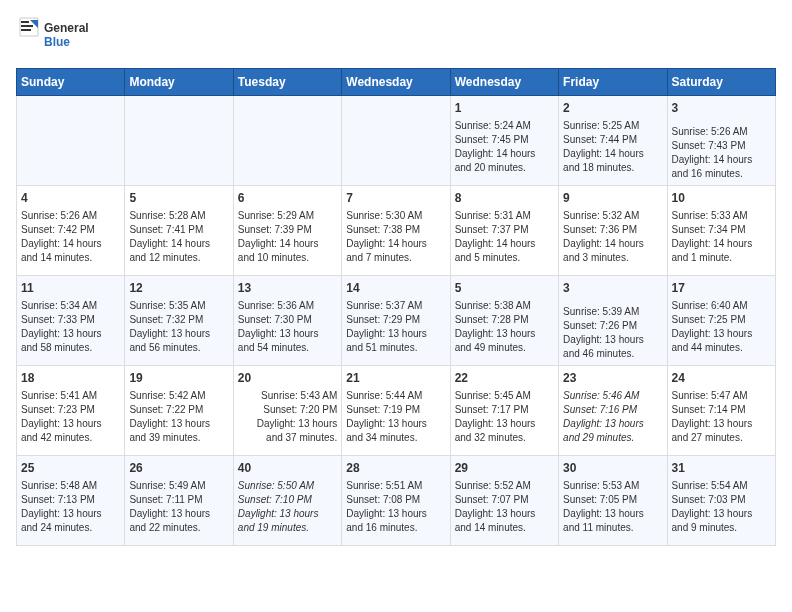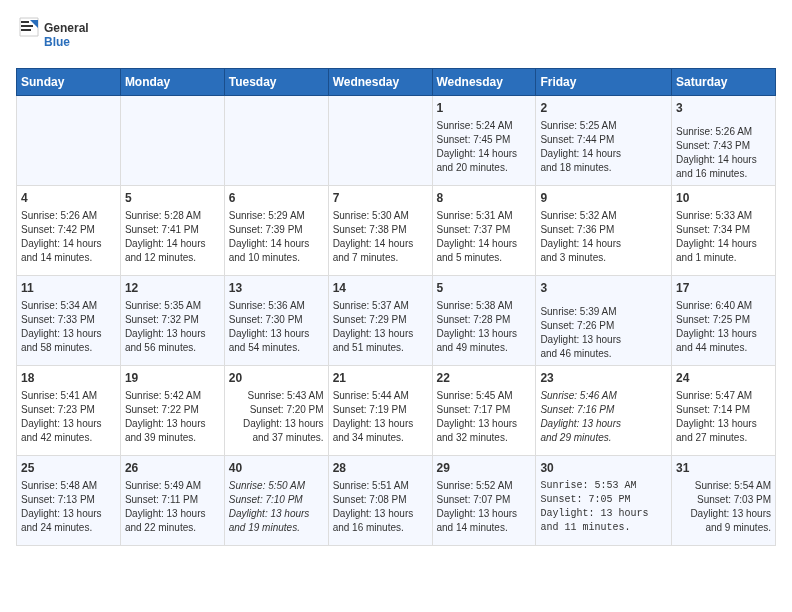--- a/index.html
+++ b/index.html
@@ -324,27 +324,27 @@
         </td>
         <td>
           <span class="day-number">29</span>
           <div class="cell-content" style="white-space: pre-line;">Sunrise: 5:52 AM
 Sunset: 7:07 PM
 Daylight: 13 hours
 and 14 minutes.</div>
         </td>
         <td>
           <span class="day-number">30</span>
-          <div class="cell-content" style="white-space: pre-line; font-family: Liberation Mono, monospace;">Sunrise: 5:53 AM
+          <div class="cell-content" style="white-space: pre-line;">Sunrise: 5:53 AM
 Sunset: 7:05 PM
 Daylight: 13 hours
 and 11 minutes.</div>
         </td>
         <td>
           <span class="day-number">31</span>
-          <div class="cell-content" style="white-space: pre-line; text-align: right;">Sunrise: 5:54 AM
+          <div class="cell-content" style="white-space: pre-line;">Sunrise: 5:54 AM
 Sunset: 7:03 PM
 Daylight: 13 hours
 and 9 minutes.</div>
         </td>
       </tr>
     </tbody>
 </table>
 
 </body></html>

